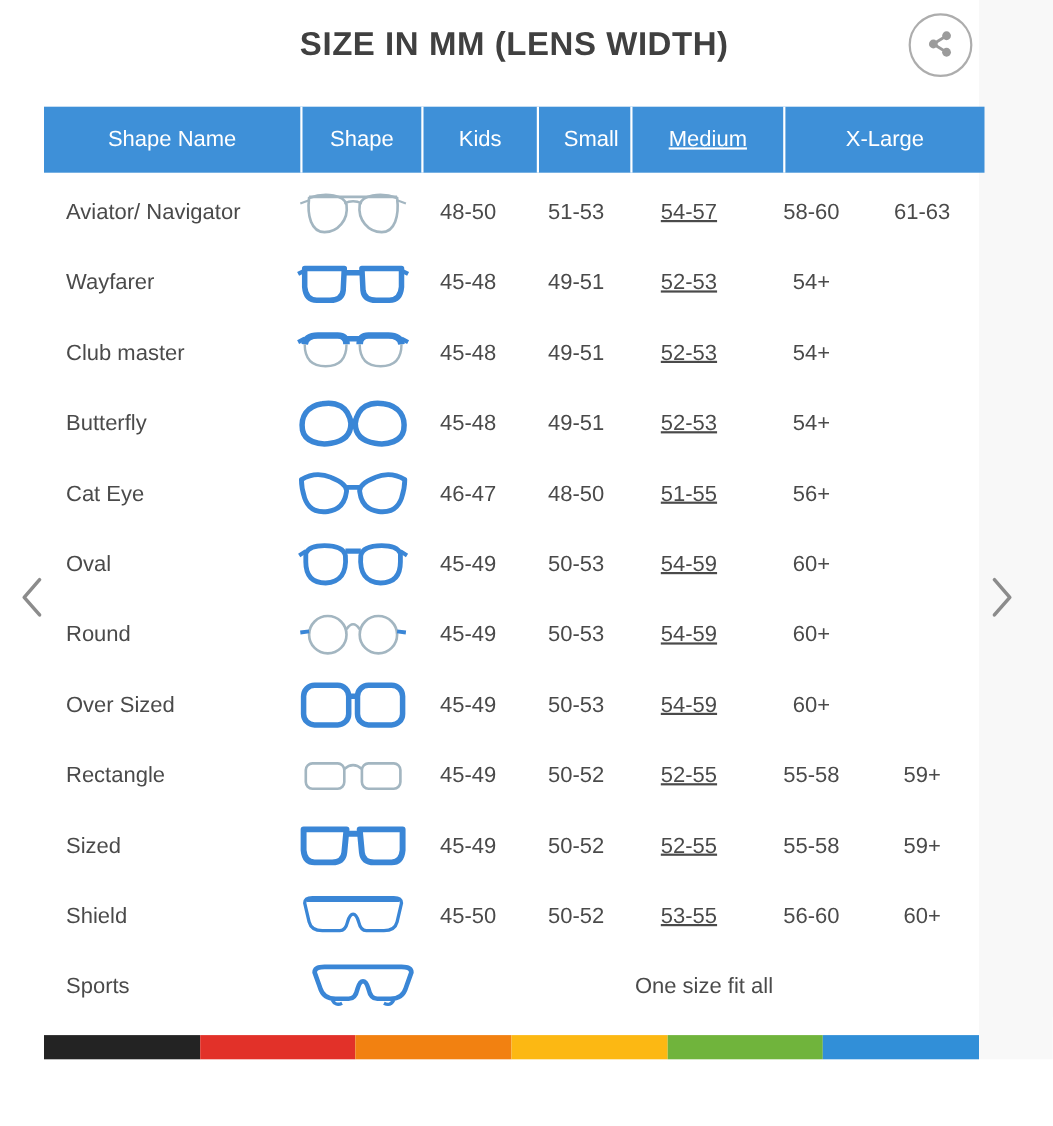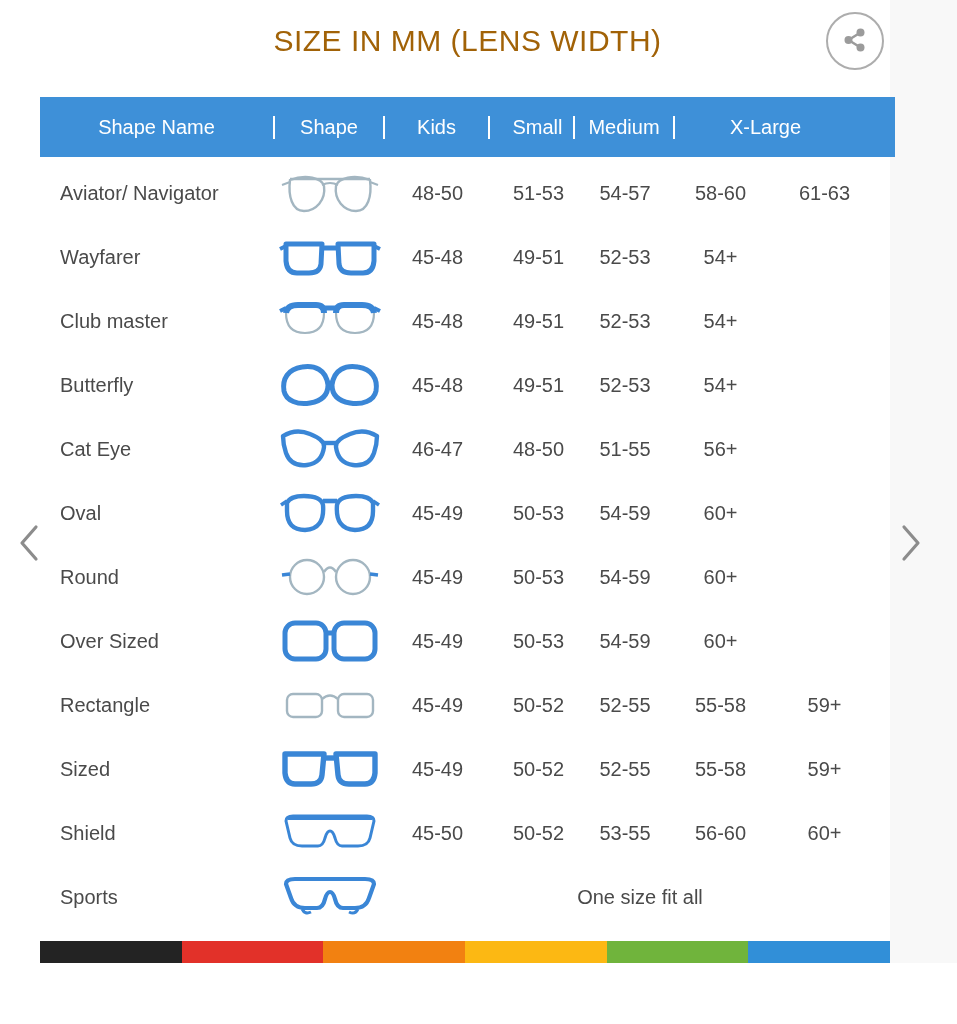--- a/index.html
+++ b/index.html
@@ -3,46 +3,46 @@
 <meta charset="utf-8">
 <style>
   html,body{margin:0;padding:0;}
   body{
     width:957px;height:1024px;position:relative;background:#ffffff;
     font-family:"Liberation Sans","DejaVu Sans",sans-serif;overflow:hidden;
   }
   .right-band{position:absolute;left:890px;top:0;width:67px;height:963px;background:#f8f8f8;}
   .page-title{
     position:absolute;left:40px;top:24px;width:855px;text-align:center;
-    font-size:30px;font-weight:400;color:#a16207;letter-spacing:.5px;
+    font-size:30px;font-weight:700;color:#404040;letter-spacing:.5px;
   }
   .share-btn{
     position:absolute;left:826px;top:12px;width:58px;height:58px;border-radius:50%;
     border:2px solid #adadad;background:#fff;box-sizing:border-box;
     display:flex;align-items:center;justify-content:center;cursor:pointer;
   }
   .size-table{position:absolute;left:40px;top:97px;width:855px;}
-  .thead{display:flex;height:60px;background:var(--header-bg,#3e90d8);align-items:center;}
+  .thead{display:flex;height:60px;background:var(--header-bg,#3e90d8);}
   .thead .cell{
     display:flex;align-items:center;justify-content:center;color:#ffffff;
     font-size:20px;box-sizing:border-box;border-right:2px solid #ffffff;
   }
   .thead .cell:last-child{border-right:none;margin-left:32px;}
   .tbody{display:flex;flex-direction:column;margin-top:4px;}
   .trow{display:flex;height:64px;align-items:center;}
   .trow .cell{
     display:flex;align-items:center;justify-content:center;
     font-size:20px;color:#4a4a4a;box-sizing:border-box;
   }
   .col-name{width:235px;}
   .trow .col-name{justify-content:flex-start;padding-left:20px;}
   .col-shape{width:110px;}
   .col-kids{width:105px;}
   .col-small{width:85px;padding-left:12px;}
-  .col-medium{width:100px;}
+  .col-medium{width:139px;text-decoration:underline;}
   .col-large{width:91px;}
   .col-xlarge{width:117px;}
   .span-cell{width:510px;}
   .trow svg{display:block;}
   .nav-arrow{
     position:absolute;width:34px;height:44px;background:none;border:none;padding:0;
     cursor:pointer;display:flex;align-items:center;justify-content:center;
   }
   .nav-prev{left:12px;top:522px;}
   .nav-next{left:894px;top:522px;}

